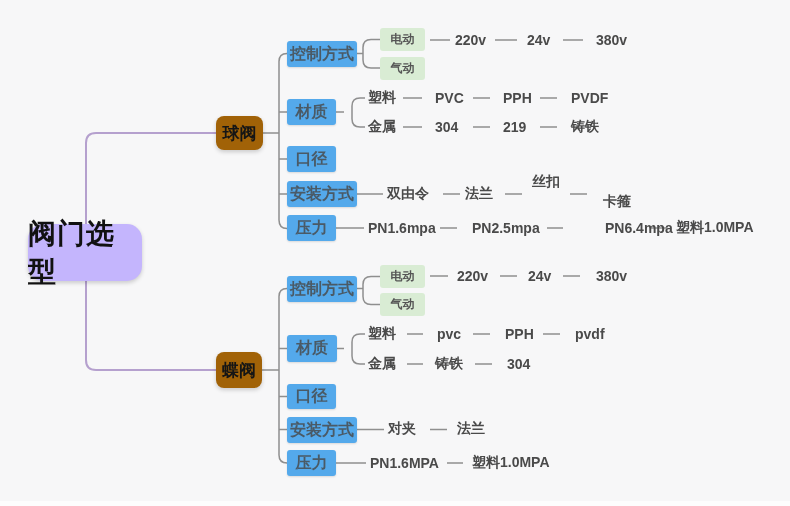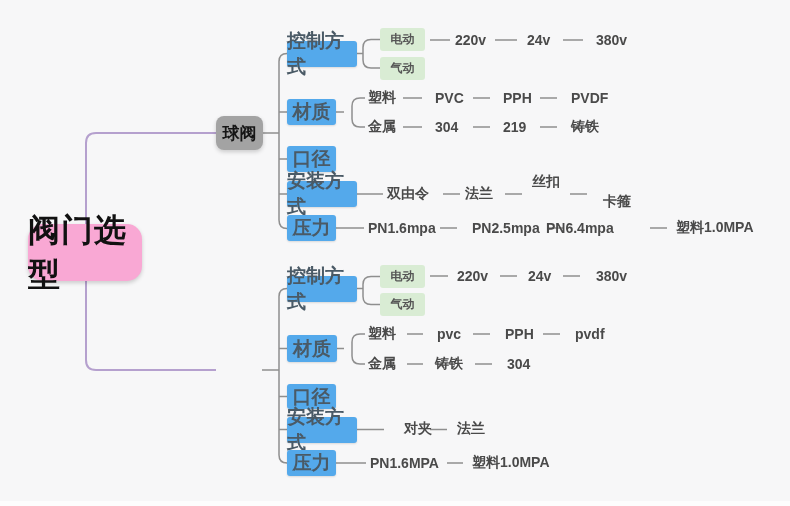--- a/index.html
+++ b/index.html
@@ -8,29 +8,29 @@
     background:#f7f7f8;
     font-family:"Liberation Sans","DejaVu Sans",sans-serif;
   }
   #canvas{position:absolute;left:0;top:0;width:790px;height:506px;}
   #wires{position:absolute;left:0;top:0;z-index:1;}
   .node{
     position:absolute;display:flex;align-items:center;justify-content:center;
     box-sizing:border-box;font-weight:bold;z-index:2;
   }
   .root{
-    background:#f9a8d4;color:#111;font-size:32px;letter-spacing:1px;
+    background:#c4b5fd;color:#111;font-size:28px;letter-spacing:1px;
     border-radius:15px;box-shadow:0 2px 4px rgba(0,0,0,.18);
   }
   .branch{
-    background:#a3a3a3;color:#151515;font-size:17px;
+    background:#a16207;color:#151515;font-size:17px;
     border-radius:8px;box-shadow:0 2px 4px rgba(0,0,0,.18);
   }
   .cat{
-    background:#54a9eb;color:#4a5a66;font-size:19px;
+    background:#54a9eb;color:#4a5a66;font-size:16px;
     border-radius:3px;box-shadow:0 1px 2px rgba(0,0,0,.12);
   }
   .leafbox{
     background:#d9ecd4;color:#555;font-size:12px;border-radius:3px;
   }
   .leaf{
     position:absolute;transform:translateY(-50%);z-index:2;
     font-size:14px;font-weight:bold;color:#4a4a4a;white-space:nowrap;
   }
   .bottom-strip{position:absolute;left:0;bottom:0;width:790px;height:5px;background:#fdfdfd;z-index:3;}
@@ -100,20 +100,21 @@
       <path d="M407,364 H423"></path>
         <path d="M475,364 H492"></path>
       <path d="M430,429.5 H447"></path>
       <path d="M447,463 H463"></path>
     </g>
   </svg>
 
   <div class="node root" style="left:28px;top:224px;width:114px;height:57px">阀门选型</div>
 
   <div class="node branch" style="left:216px;top:116px;width:47px;height:34px">球阀</div>
+  <div class="node branch" style="left:216px;top:352px;width:46px;height:36px">蝶阀</div>
 
   <div class="node cat" style="left:287px;top:41px;width:70px;height:26px">控制方式</div>
   <div class="node cat" style="left:287px;top:99px;width:49px;height:26px">材质</div>
   <div class="node cat" style="left:287px;top:146px;width:49px;height:26px">口径</div>
   <div class="node cat" style="left:287px;top:181px;width:70px;height:26px">安装方式</div>
   <div class="node cat" style="left:287px;top:215px;width:49px;height:26px">压力</div>
 
   <div class="node leafbox" style="left:380px;top:28px;width:45px;height:23px">电动</div>
   <div class="node leafbox" style="left:380px;top:57px;width:45px;height:23px">气动</div>
 
@@ -131,21 +132,21 @@
   <span class="leaf" style="left:503px;top:127px">219</span>
   <span class="leaf" style="left:571px;top:127px">铸铁</span>
 
   <span class="leaf" style="left:387px;top:194px">双由令</span>
   <span class="leaf" style="left:465px;top:194px">法兰</span>
   <span class="leaf" style="left:532px;top:182px">丝扣</span>
   <span class="leaf" style="left:603px;top:202px">卡箍</span>
 
   <span class="leaf" style="left:368px;top:228px">PN1.6mpa</span>
   <span class="leaf" style="left:472px;top:228px">PN2.5mpa</span>
-  <span class="leaf" style="left:546px;top:228px">PN6.4mpa</span>
+  <span class="leaf" style="left:605px;top:228px">PN6.4mpa</span>
   <span class="leaf" style="left:676px;top:228px">塑料1.0MPA</span>
 
   <div class="node cat" style="left:287px;top:276px;width:70px;height:26px">控制方式</div>
   <div class="node cat" style="left:287px;top:335px;width:50px;height:27px">材质</div>
   <div class="node cat" style="left:287px;top:384px;width:49px;height:25px">口径</div>
   <div class="node cat" style="left:287px;top:417px;width:70px;height:26px">安装方式</div>
   <div class="node cat" style="left:287px;top:450px;width:49px;height:26px">压力</div>
 
   <div class="node leafbox" style="left:380px;top:265px;width:45px;height:23px">电动</div>
   <div class="node leafbox" style="left:380px;top:293px;width:45px;height:23px">气动</div>
@@ -156,20 +157,20 @@
 
   <span class="leaf" style="left:368px;top:334px">塑料</span>
   <span class="leaf" style="left:437px;top:334px">pvc</span>
   <span class="leaf" style="left:505px;top:334px">PPH</span>
   <span class="leaf" style="left:575px;top:334px">pvdf</span>
 
   <span class="leaf" style="left:368px;top:364px">金属</span>
   <span class="leaf" style="left:435px;top:364px">铸铁</span>
   <span class="leaf" style="left:507px;top:364px">304</span>
 
-  <span class="leaf" style="left:404px;top:429px">对夹</span>
+  <span class="leaf" style="left:388px;top:429px">对夹</span>
   <span class="leaf" style="left:457px;top:429px">法兰</span>
 
   <span class="leaf" style="left:370px;top:463px">PN1.6MPA</span>
   <span class="leaf" style="left:472px;top:463px">塑料1.0MPA</span>
 
   <div class="bottom-strip"></div>
 </div>
 
 </body></html>

